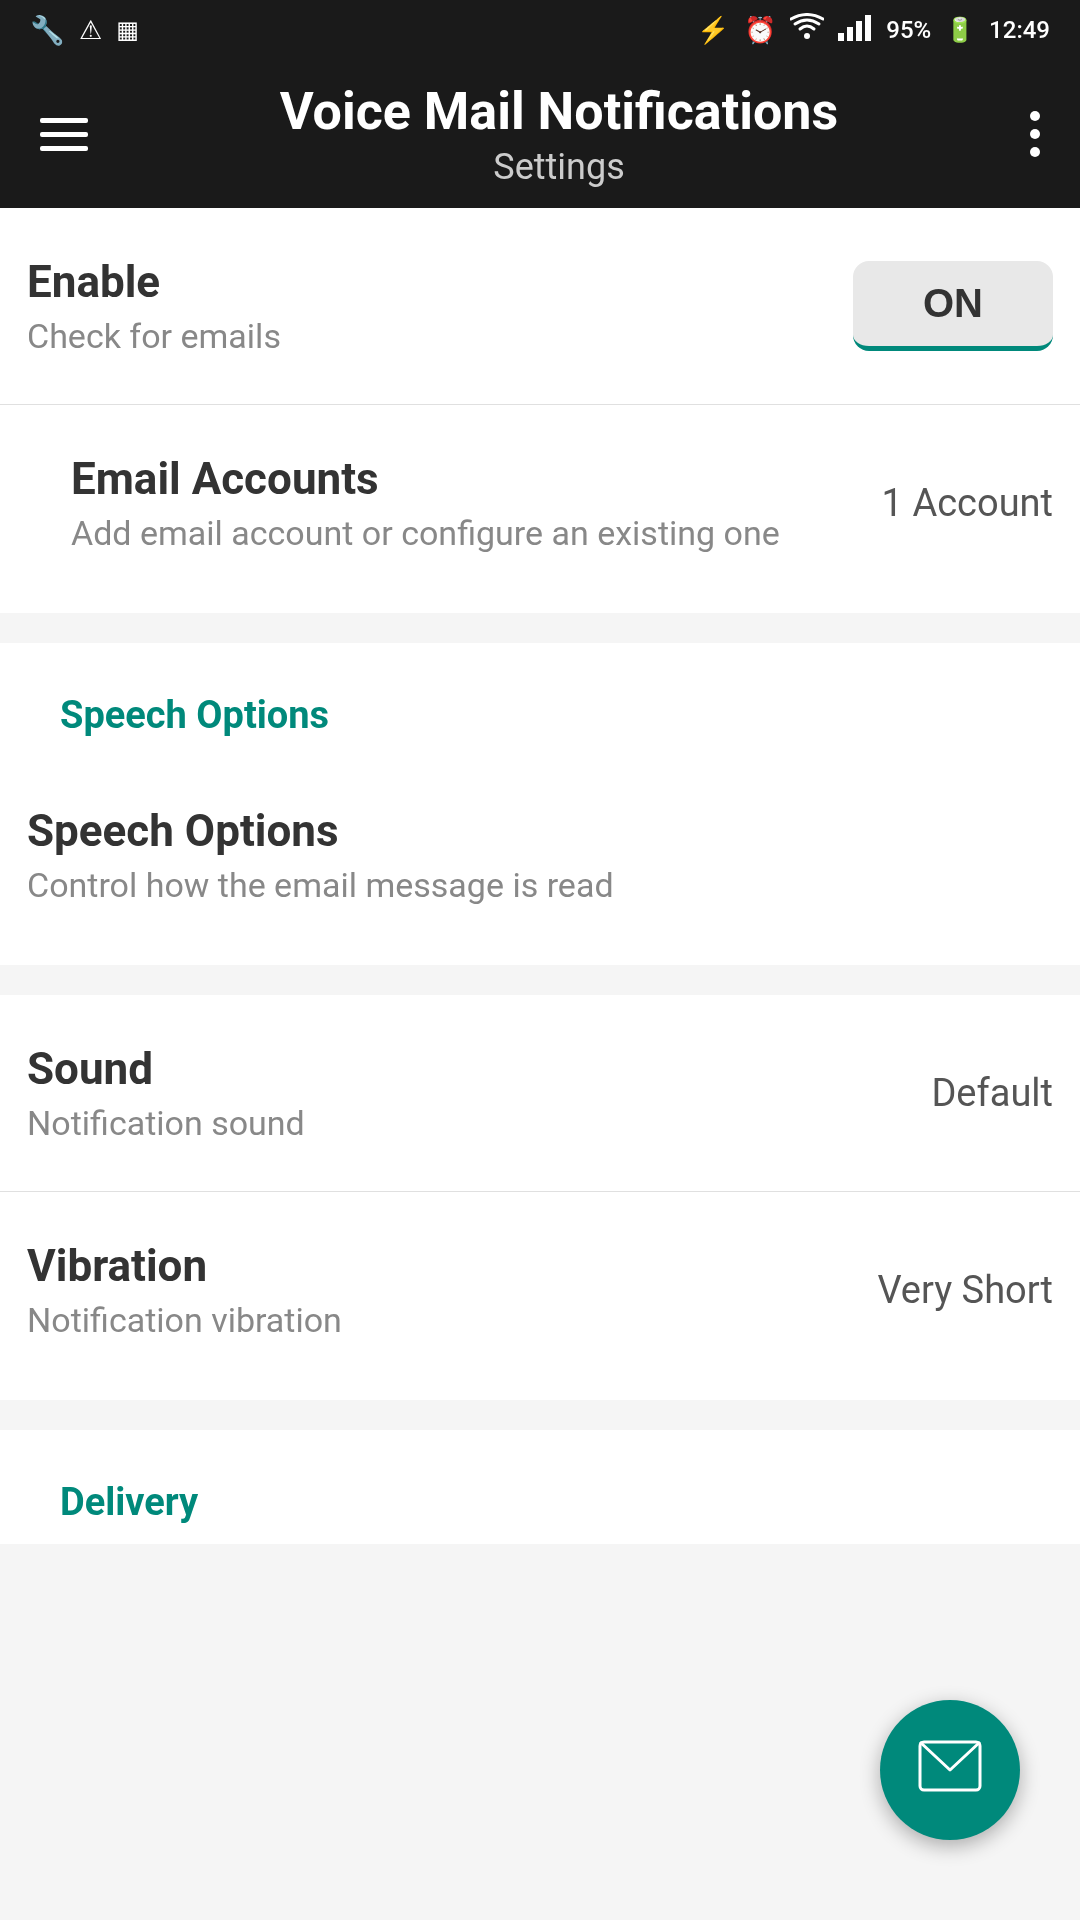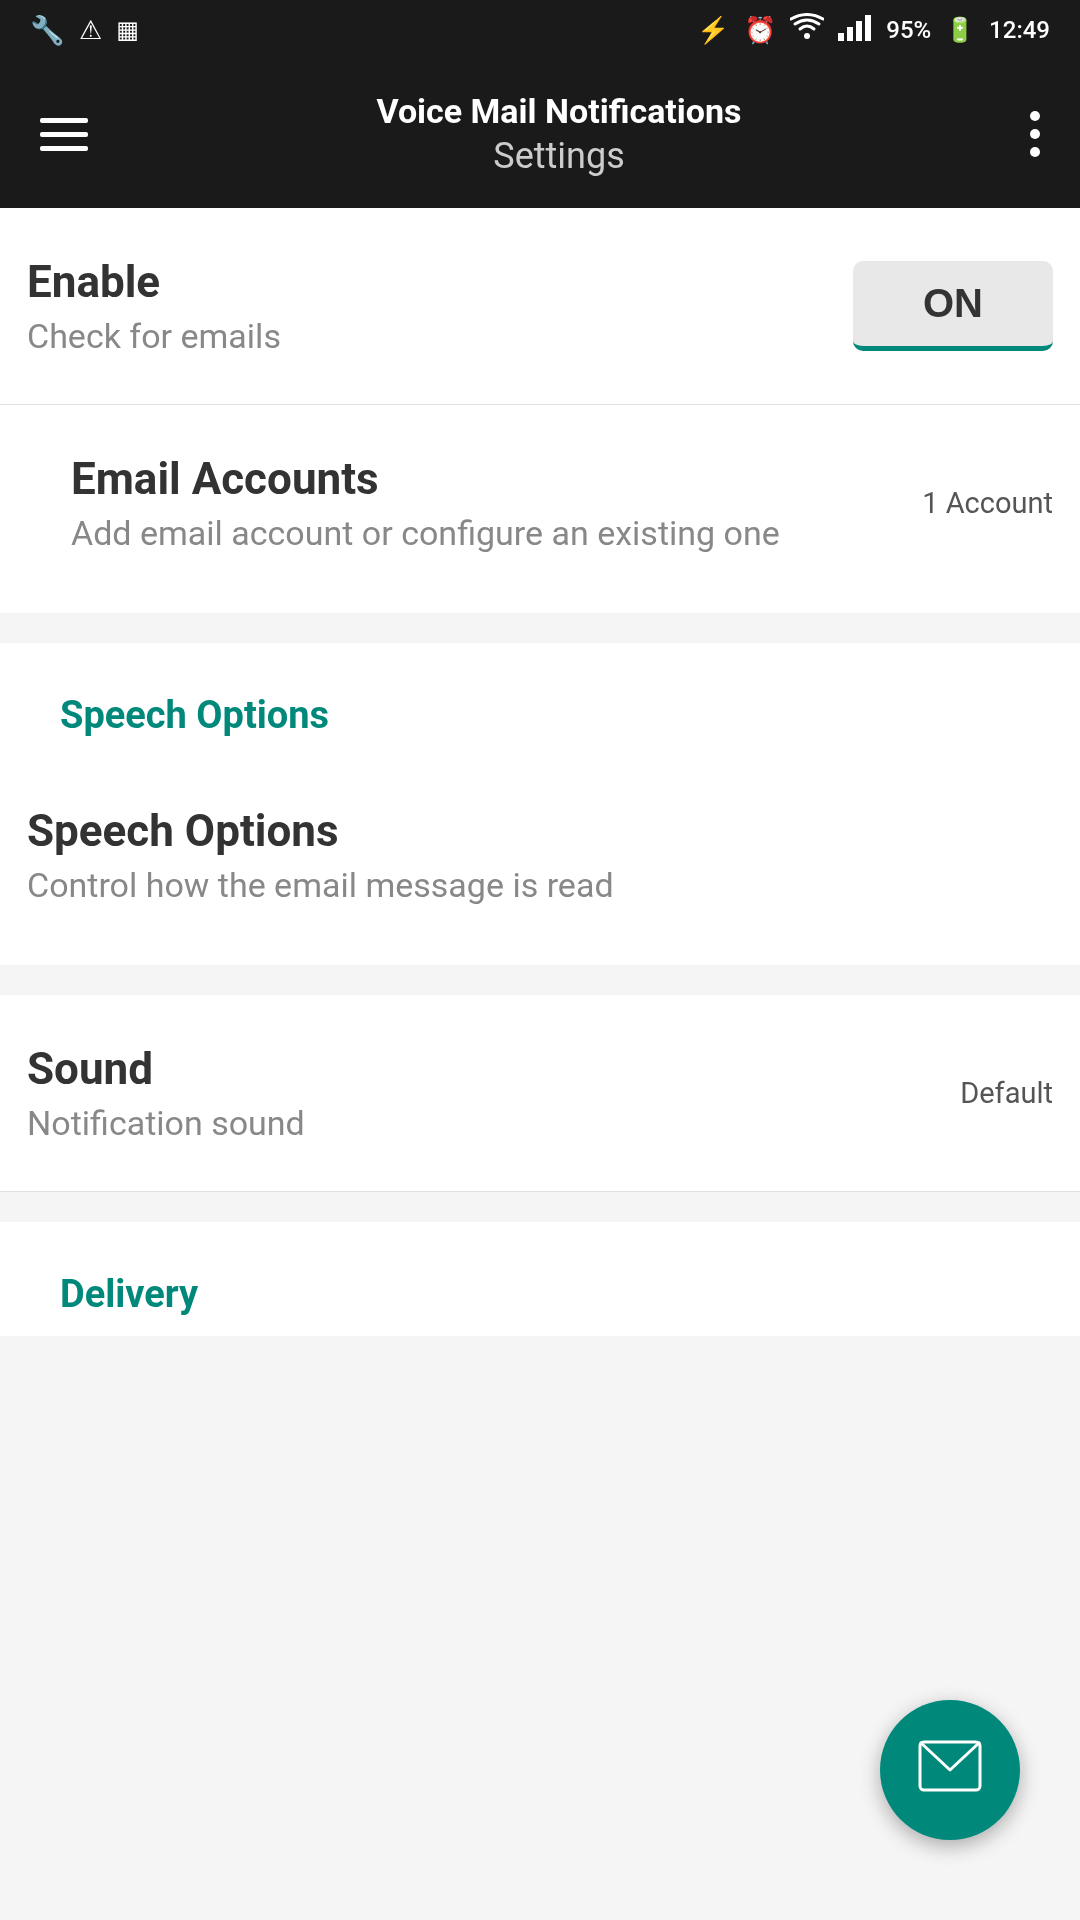--- a/index.html
+++ b/index.html
@@ -60,21 +60,21 @@
 
     .app-bar-center {
       display: flex;
       flex-direction: column;
       align-items: center;
       flex: 1;
     }
 
     .app-bar-title {
       color: #ffffff;
-      font-size: 34px;
+      font-size: 52px;
       font-weight: bold;
     }
 
     .app-bar-subtitle {
       color: #cccccc;
       font-size: 36px;
       margin-top: 4px;
     }
 
     .hamburger-icon {
@@ -139,32 +139,32 @@
       color: #333333;
       margin-bottom: 8px;
     }
 
     .settings-item-subtitle {
       font-size: 34px;
       color: #888888;
     }
 
     .settings-item-value {
-      font-size: 29px;
+      font-size: 38px;
       color: #555555;
       text-align: left;
     }
 
     
     .toggle-btn {
       width: 200px;
       height: 90px;
       background: #e8e8e8;
       border: none;
-      border-radius: 10px;
+      border-radius: 16px;
       font-size: 40px;
       font-weight: bold;
       color: #333333;
       cursor: pointer;
       border-bottom: 5px solid #00897b;
       display: flex;
       align-items: center;
       justify-content: center;
     }
 
@@ -302,20 +302,27 @@
 
 
   <div class="settings-item">
     <div class="settings-item-left">
       <div class="settings-item-title">Sound</div>
       <div class="settings-item-subtitle">Notification sound</div>
     </div>
     <div class="settings-item-value">Default</div>
   </div>
 
+  <div class="settings-item" style="border-bottom: none; padding-bottom: 60px;">
+    <div class="settings-item-left">
+      <div class="settings-item-title">Vibration</div>
+      <div class="settings-item-subtitle">Notification vibration</div>
+    </div>
+    <div class="settings-item-value">Very Short</div>
+  </div>
 
   <div class="section-gap"></div>
 
   <div class="section-header">
     <span class="section-header-text">Delivery</span>
   </div>
 
 </div>
 
 <div class="fab" style="position: fixed; bottom: 80px; right: 60px;">

